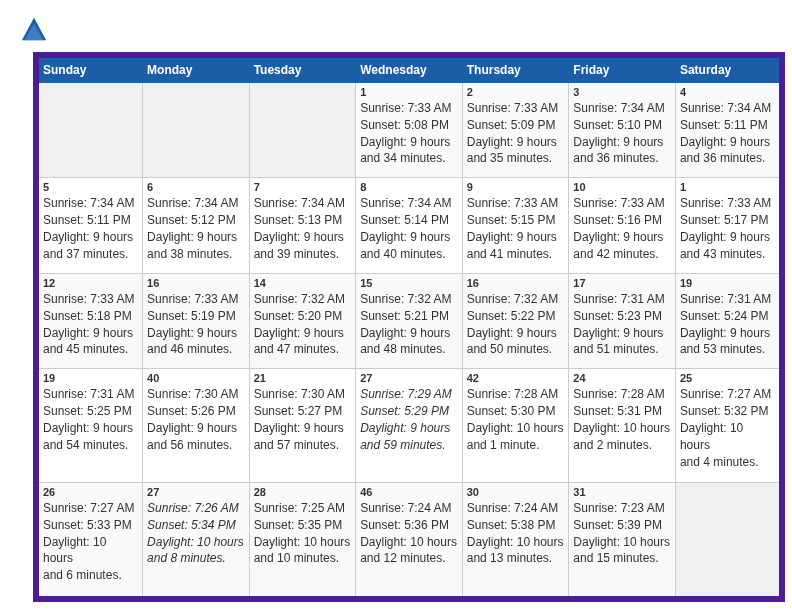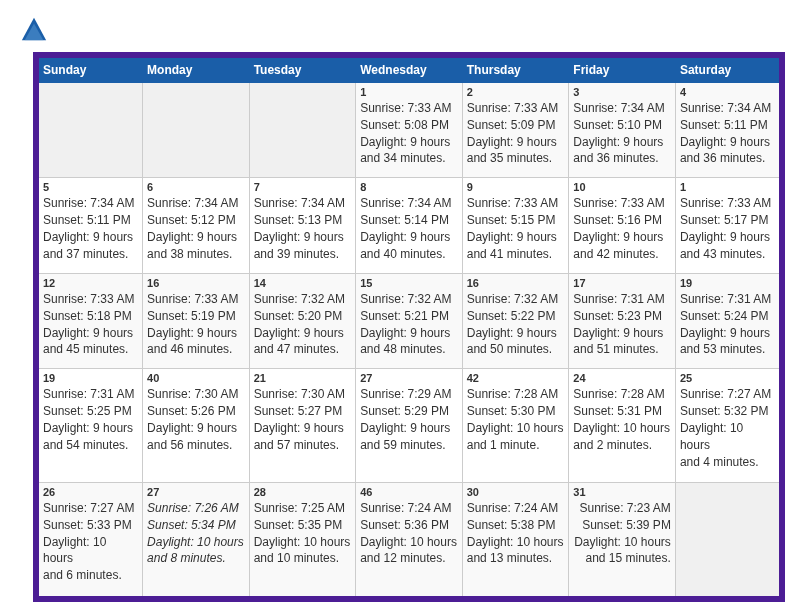--- a/index.html
+++ b/index.html
@@ -286,21 +286,21 @@
           </td>
           <td>
             <span class="day-num">21</span>
             <div class="day-info" style="white-space: pre-line;">Sunrise: 7:30 AM
 Sunset: 5:27 PM
 Daylight: 9 hours
 and 57 minutes.</div>
           </td>
           <td>
             <span class="day-num">27</span>
-            <div class="day-info" style="white-space: pre-line;">Sunrise: 7:29 AM
+            <div class="day-info" style="white-space: pre-line; font-style: italic;">Sunrise: 7:29 AM
 Sunset: 5:29 PM
 Daylight: 9 hours
 and 59 minutes.</div>
           </td>
           <td>
             <span class="day-num">42</span>
             <div class="day-info" style="white-space: pre-line;">Sunrise: 7:28 AM
 Sunset: 5:30 PM
 Daylight: 10 hours
 and 1 minute.</div>
@@ -351,21 +351,21 @@
           </td>
           <td>
             <span class="day-num">30</span>
             <div class="day-info" style="white-space: pre-line;">Sunrise: 7:24 AM
 Sunset: 5:38 PM
 Daylight: 10 hours
 and 13 minutes.</div>
           </td>
           <td>
             <span class="day-num">31</span>
-            <div class="day-info" style="white-space: pre-line; text-align: right;">Sunrise: 7:23 AM
+            <div class="day-info" style="white-space: pre-line;">Sunrise: 7:23 AM
 Sunset: 5:39 PM
 Daylight: 10 hours
 and 15 minutes.</div>
           </td>
           <td class="empty"></td>
         </tr>
       </tbody>
   </table>
 </div>
 

